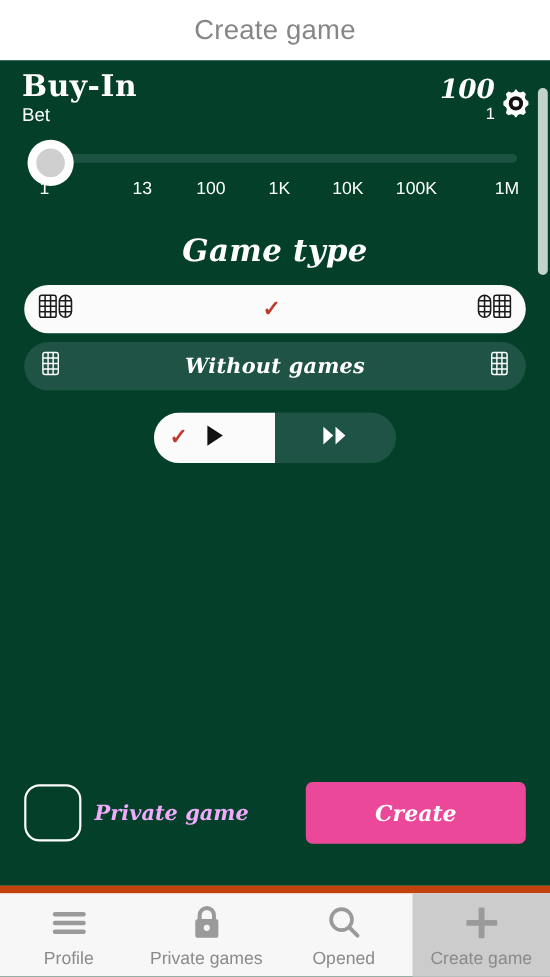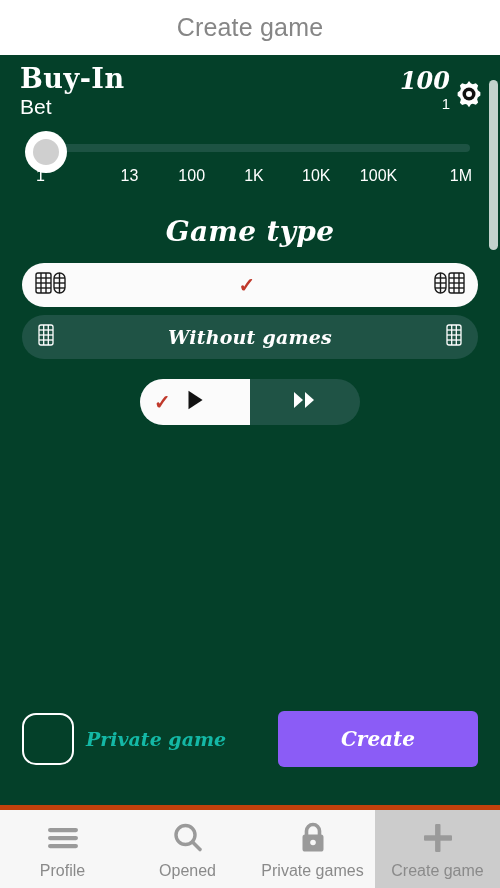--- a/index.html
+++ b/index.html
@@ -41,21 +41,21 @@
     padding: 10px 16px 0 20px;
   }
   .buyin-left { display: flex; flex-direction: column; }
   .buyin-title {
     font-family: "DejaVu Serif", serif;
     font-weight: bold;
     font-size: 27px; color: #ffffff; line-height: 1.05;
     letter-spacing: .5px;
   }
   .bet-label {
-    font-size: 21px; color: #ffffff; margin-top: 2px;
+    font-size: 17px; color: #ffffff; margin-top: 2px;
     font-family: "Liberation Sans", sans-serif;
   }
   .buyin-right { display: flex; align-items: flex-start; gap: 4px; padding-top: 4px; }
   .buyin-amounts { display: flex; flex-direction: column; align-items: flex-end; }
   .buyin-value {
     font-family: "DejaVu Serif", serif;
     font-style: italic; font-weight: bold;
     font-size: 24px; color: #ffffff; line-height: 1;
   }
   .buyin-sub {
@@ -153,25 +153,25 @@
     display: flex; align-items: center; padding: 0 22px;
   }
   .private-group { display: flex; align-items: center; gap: 12px; flex: 1 1 auto; }
   .checkbox {
     width: 52px; height: 52px; border-radius: 14px;
     border: 2px solid #ffffff; background: transparent;
   }
   .private-label {
     font-family: "DejaVu Serif", serif;
     font-style: italic; font-weight: bold;
-    font-size: 19px; color: #14b8a6;
+    font-size: 19px; color: #f0abfc;
   }
   .create-btn {
     width: 200px; height: 56px; border-radius: 6px;
-    background: #8b5cf6; border: none;
+    background: #ec4899; border: none;
     display: flex; align-items: center; justify-content: center;
     cursor: pointer;
   }
   .create-btn span {
     font-family: "DejaVu Serif", serif;
     font-style: italic; font-weight: bold;
     font-size: 20px; color: #ffffff;
   }
 
   
@@ -179,21 +179,21 @@
     position: absolute; right: 2px; top: 25px;
     width: 9px; height: 170px; border-radius: 5px;
     background: #c3d2cc;
   }
 
   
   .bottomnav {
     height: 83px; flex: 0 0 83px;
     background: #f7f7f7;
     display: flex;
-    border-top: 5px solid #c2410c;
+    border-top: 7px solid #c2410c;
   }
   .nav-item {
     flex: 1 1 25%;
     display: flex; flex-direction: column;
     align-items: center; justify-content: center; gap: 4px;
     cursor: pointer;
   }
   .nav-item.active { background: #cccccc; }
   .nav-label {
     font-size: 16px; color: #8a8a8a;
@@ -368,37 +368,37 @@
             <rect x="3" y="12" width="30" height="4.2" rx="2.1"></rect>
             <rect x="3" y="20" width="30" height="4.2" rx="2.1"></rect>
           </g>
         </svg>
       </span>
       <span class="nav-label">Profile</span>
     </div>
 
     <div class="nav-item">
       <span class="nav-icon">
-        <svg width="34" height="34" viewBox="0 0 34 34">
-          <circle cx="14.5" cy="14" r="9.5" fill="none" stroke="#9a9a9a" stroke-width="3.4"></circle>
-          <line x1="21.5" y1="21" x2="29" y2="28.5" stroke="#9a9a9a" stroke-width="3.6" stroke-linecap="round"></line>
-        </svg>
-      </span>
-      <span class="nav-label">Opened</span>
-    </div>
-
-    <div class="nav-item">
-      <span class="nav-icon">
         <svg width="32" height="34" viewBox="0 0 32 34">
           <path d="M9.5 14v-4a6.5 6.5 0 0 1 13 0v4" fill="none" stroke="#9a9a9a" stroke-width="3.6"></path>
           <rect x="5.5" y="13.5" width="21" height="17" rx="2.6" fill="#9a9a9a"></rect>
           <circle cx="16" cy="21.5" r="2.8" fill="#f7f7f7"></circle>
         </svg>
       </span>
       <span class="nav-label">Private games</span>
+    </div>
+
+    <div class="nav-item">
+      <span class="nav-icon">
+        <svg width="34" height="34" viewBox="0 0 34 34">
+          <circle cx="14.5" cy="14" r="9.5" fill="none" stroke="#9a9a9a" stroke-width="3.4"></circle>
+          <line x1="21.5" y1="21" x2="29" y2="28.5" stroke="#9a9a9a" stroke-width="3.6" stroke-linecap="round"></line>
+        </svg>
+      </span>
+      <span class="nav-label">Opened</span>
     </div>
 
     <div class="nav-item active">
       <span class="nav-icon">
         <svg width="34" height="34" viewBox="0 0 34 34">
           <g fill="#9a9a9a">
             <rect x="14.1" y="3" width="5.4" height="28" rx="1"></rect>
             <rect x="3" y="14.3" width="28" height="5.4" rx="1"></rect>
           </g>
         </svg>

